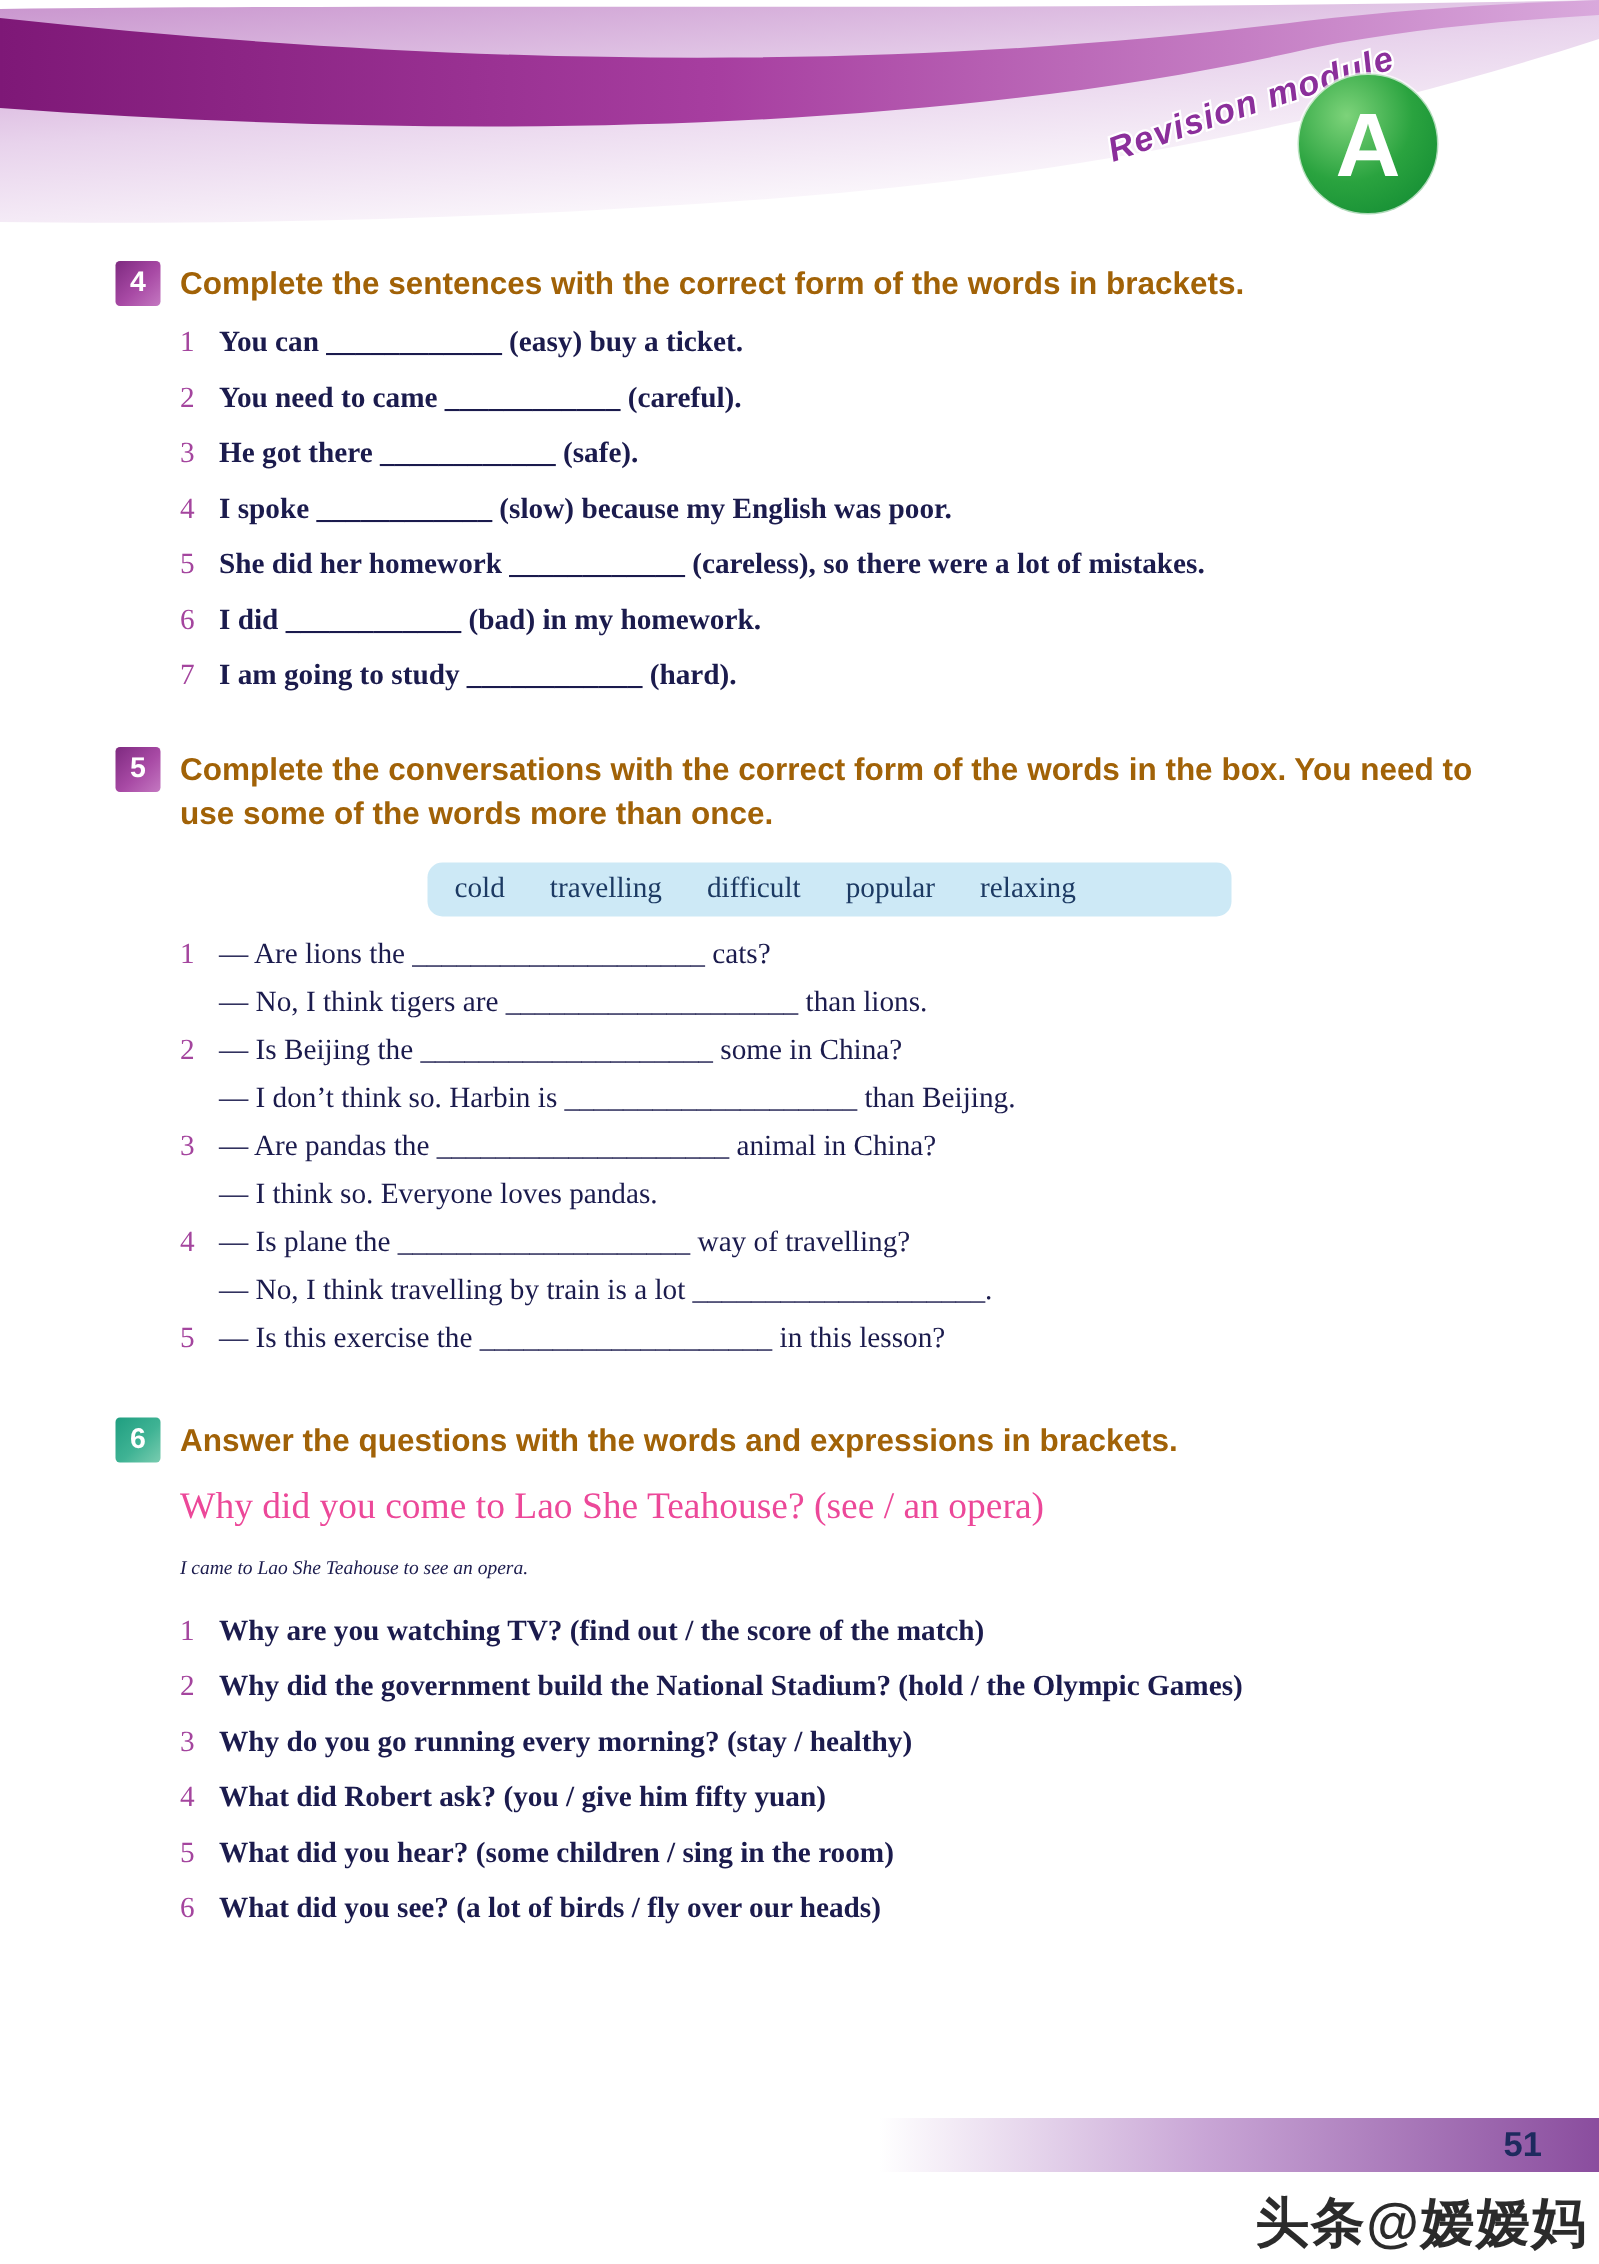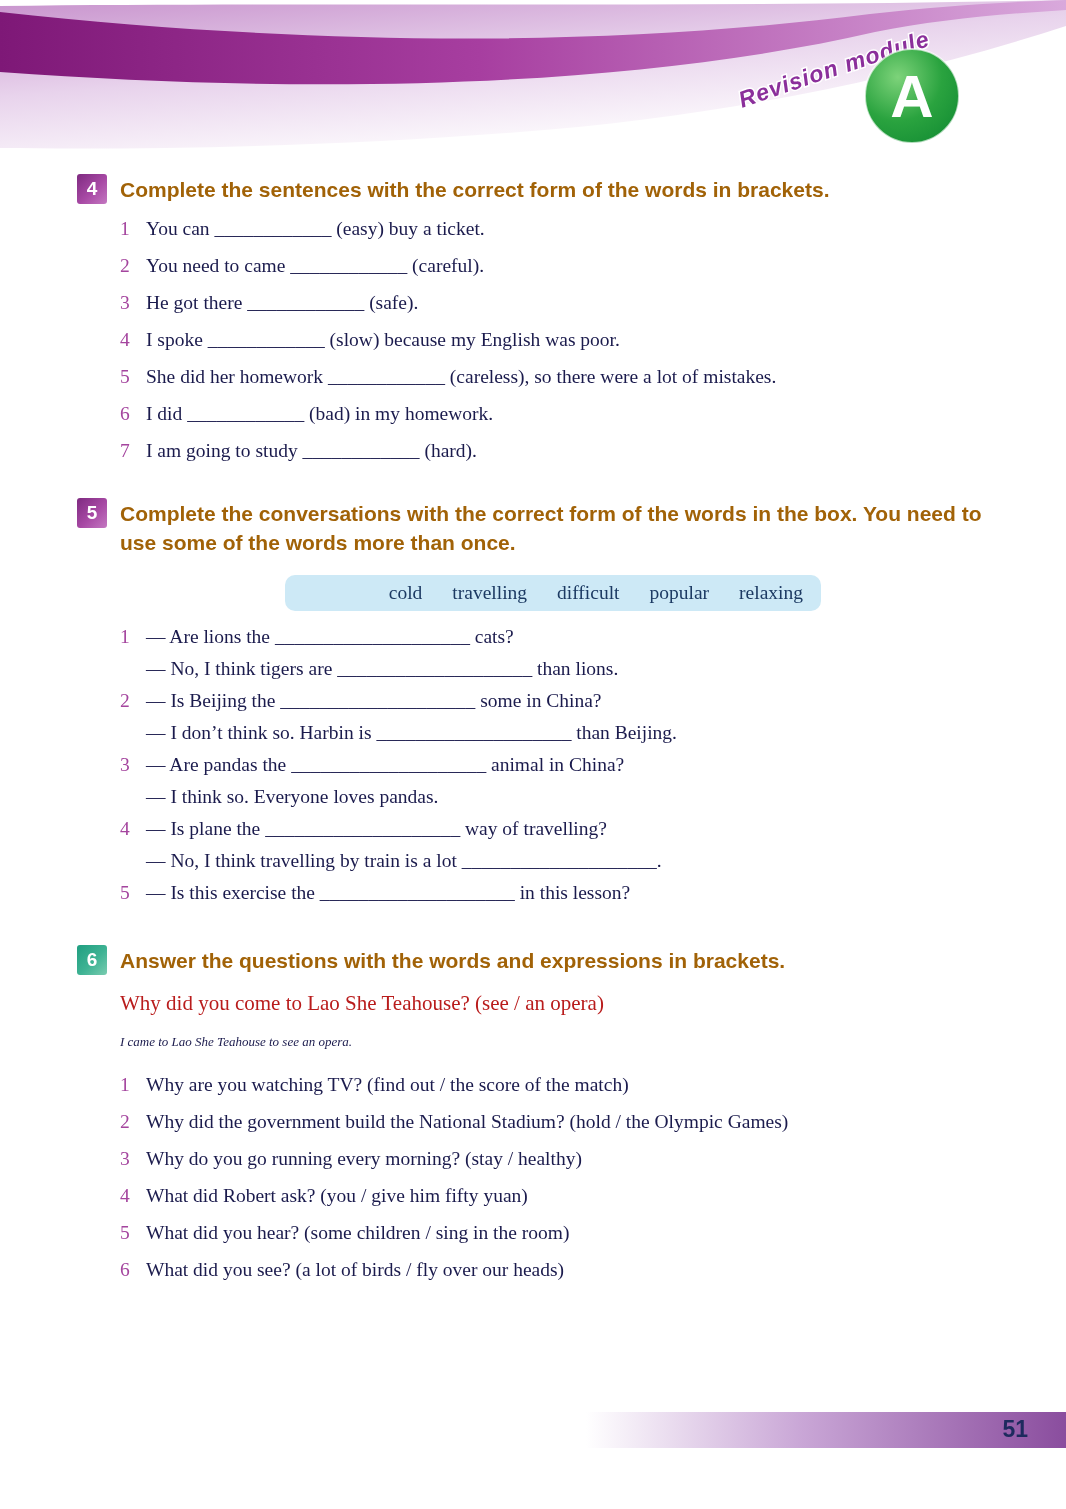--- a/index.html
+++ b/index.html
@@ -11,27 +11,27 @@
   .exercise:first-child{margin-top:6px;}
   .ex-head{display:flex;gap:13px;margin-left:-43px;align-items:flex-start;}
   .tile{flex:0 0 30px;height:30px;border-radius:3px;display:flex;align-items:center;justify-content:center;
         color:#fff;font:bold 19px "Liberation Sans", sans-serif;margin-top:0px;}
   .tile-purple{background:linear-gradient(135deg,#7e2a80 0%,#a84aa5 55%,#c478c1 100%);}
   .tile-teal{background:linear-gradient(135deg,#1f9e80 0%,#3fb394 55%,#7accb0 100%);}
   .ex-title{font:bold 21px/1.35 "Liberation Sans", sans-serif;color:#a16207;max-width:880px;padding-top:2px;}
   .rows{margin-top:12px;}
   .row{display:flex;gap:12px;font-size:19.5px;line-height:26px;margin:11px 0;}
   .row .n{color:#a4459e;min-width:14px;}
-  .row .t{color:#1b1b4d;}
+  .row .t{color:#1b1b4d;font-weight:bold;}
   .drow{display:flex;gap:12px;font-size:19.5px;line-height:27px;margin:5px 0;}
   .drow .n{color:#a4459e;min-width:14px;}
   .drow .t{color:#1b1b4d;}
   .word-box{width:500px;margin:18px auto 12px;background:#cde9f6;border-radius:10px;padding:7px 18px;
-            display:flex;justify-content:flex-end;gap:30px;font-size:19.5px;color:#1c3a63;}
-  .example-q{font-size:21px;margin:16px 0 0;color:#b91c1c;}
+            display:flex;justify-content:flex-start;gap:30px;font-size:19.5px;color:#1c3a63;}
+  .example-q{font-size:25px;margin:16px 0 0;color:#ec4899;}
   .example-a{font-size:13px;font-style:italic;margin:18px 0 22px;color:#1b1b4d;}
   .footer-bar{position:absolute;right:0;top:1412px;width:480px;height:36px;
               background:linear-gradient(90deg,rgba(255,255,255,0) 0%,#c9a6d6 45%,#8a4d9e 100%);}
   .page-number{position:absolute;right:38px;top:1416px;font:bold 23px "Liberation Sans", sans-serif;color:#1e2a5e;}
   .watermark{position:absolute;right:8px;top:1458px;font:bold 36px "Liberation Sans", sans-serif;
              color:rgba(25,25,25,0.92);letter-spacing:1px;}
 </style>
 </head>
 <body>
 
@@ -191,14 +191,15 @@
             <span class="n">6</span>
             <span class="t">What did you see? (a lot of birds / fly over our heads)</span>
           </div>
       </div>
     </section>
 
   </main>
 
   <div class="footer-bar"></div>
   <div class="page-number">51</div>
+  <div class="watermark">头条@嫒嫒妈</div>
 
 </div>
 
 </body></html>

